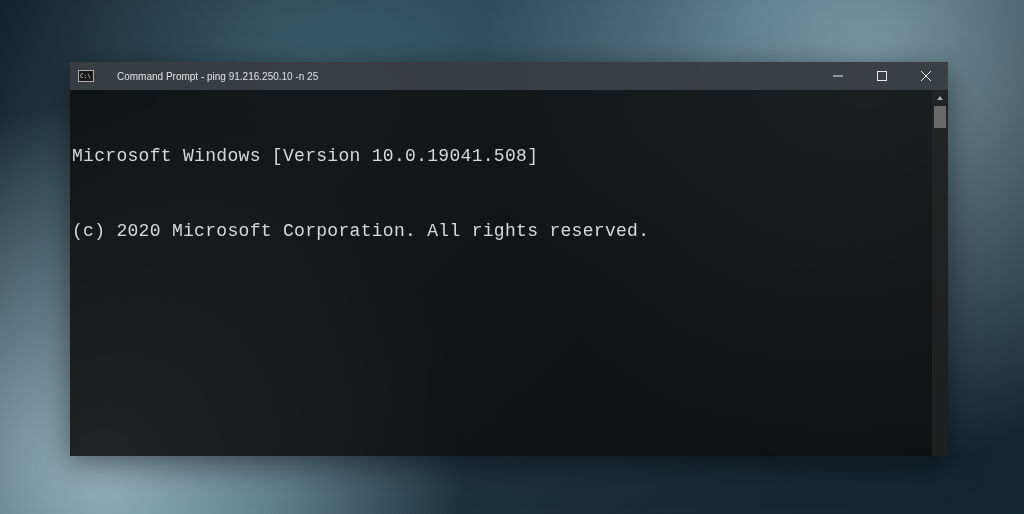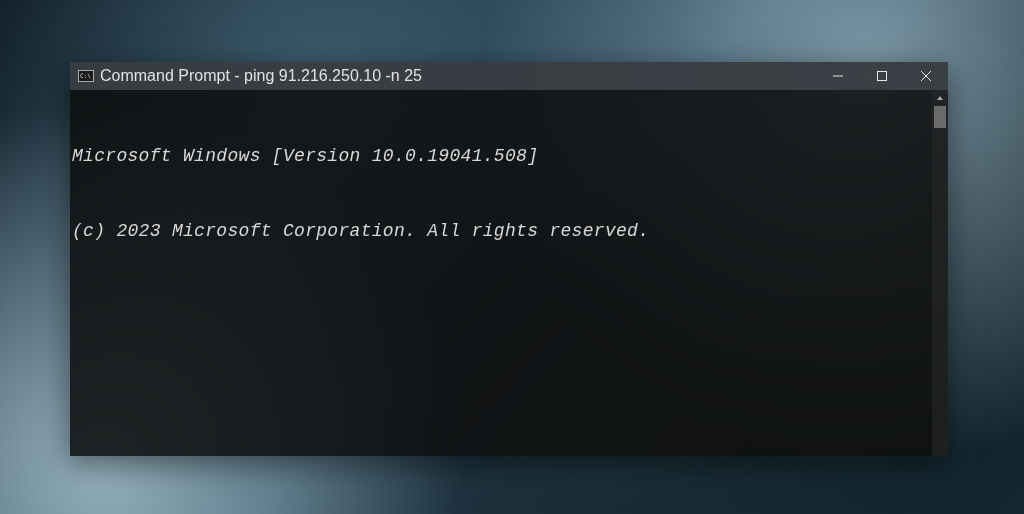--- a/index.html
+++ b/index.html
@@ -32,22 +32,23 @@
     display: flex;
     flex-direction: column;
   }
   .titlebar {
     height: 28px;
     background: rgba(70, 75, 82, 0.75);
     display: flex;
     align-items: center;
     color: #e2e2e2;
     font-family: "Segoe UI", Arial, sans-serif;
-    font-size: 16px;
+    font-size: 10px;
     flex-shrink: 0;
+    gap: 17px;
   }
   .titlebar .app-icon {
     width: 16px;
     height: 12px;
     margin: 0 6px 0 8px;
     background: #1a1a1a;
     border: 1px solid #aaa;
     position: relative;
     box-sizing: border-box;
   }
@@ -82,21 +83,20 @@
   .win-btn svg { stroke: #e8e8e8; }
   .terminal-body {
     flex: 1;
     position: relative;
     padding: 4px 0 0 0;
     color: #d8d8d8;
     font-size: 18px;
     line-height: 25px;
     white-space: pre;
     overflow: hidden;
-    font-style: italic;
   }
   .terminal-body .line {
     padding-left: 2px;
     letter-spacing: 0.3px;
   }
   .scrollbar {
     position: absolute;
     right: 0;
     top: 0;
     width: 16px;
@@ -146,21 +146,21 @@
           <svg width="10" height="10" viewBox="0 0 10 10">
               <line x1="0" y1="0" x2="10" y2="10" stroke-width="1"></line>
               <line x1="10" y1="0" x2="0" y2="10" stroke-width="1"></line>
             </svg>
         </div>
       </div>
     </div>
 
     <div class="terminal-body">
       <div class="line">Microsoft Windows [Version 10.0.19041.508]</div>
-      <div class="line">(c) 2023 Microsoft Corporation. All rights reserved.</div>
+      <div class="line">(c) 2020 Microsoft Corporation. All rights reserved.</div>
       <div class="line">&nbsp;</div>
       <div class="line">&nbsp;</div>
       
       
       
       
       
       
 
       <div class="scrollbar">

